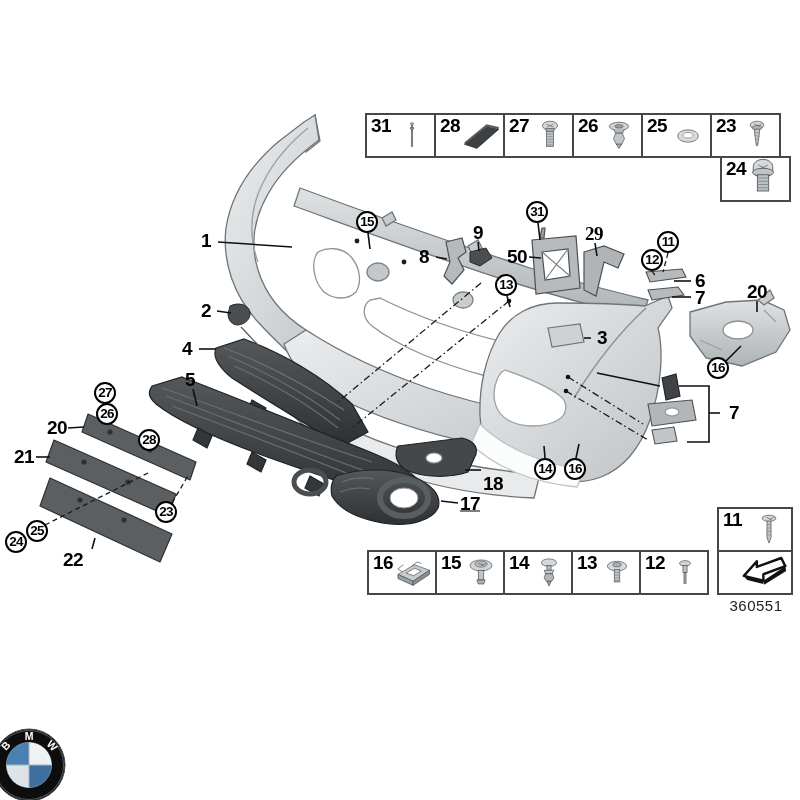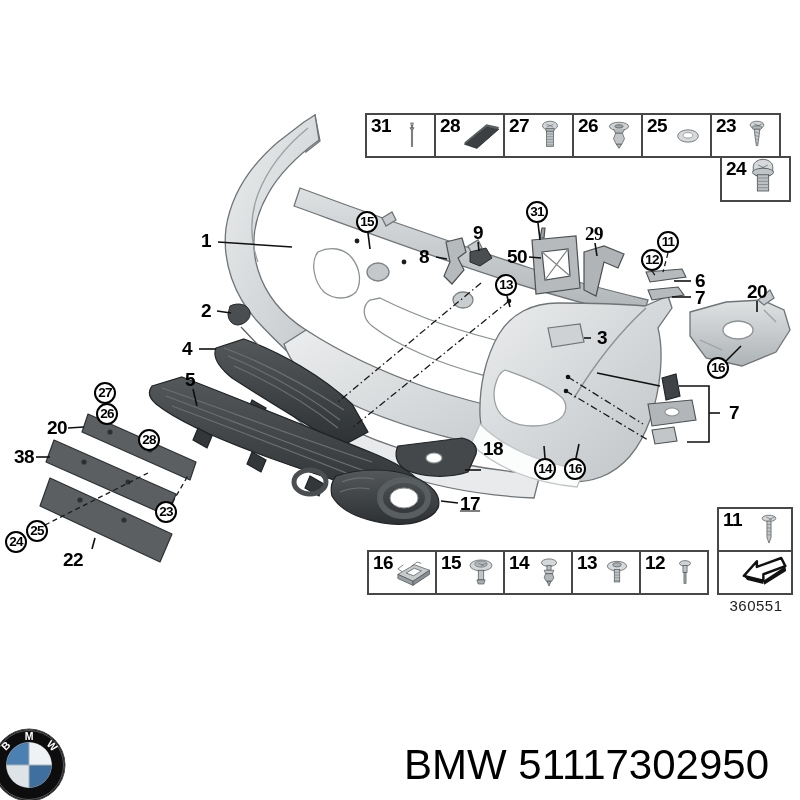--- a/index.html
+++ b/index.html
@@ -227,24 +227,24 @@
       <div class="callout" style="left: 190px; top: 379px;">5</div>
       <div class="callout" style="left: 424px; top: 256px;">8</div>
       <div class="callout" style="left: 478px; top: 232px;">9</div>
       <div class="callout" style="left: 517px; top: 256px;">50</div>
       <div class="callout" style="left: 594px; top: 233px; font-family: Liberation Serif, serif;">29</div>
       <div class="callout" style="left: 602px; top: 337px;">3</div>
       <div class="callout" style="left: 700px; top: 280px;">6</div>
       <div class="callout" style="left: 700px; top: 297px;">7</div>
       <div class="callout" style="left: 757px; top: 291px;">20</div>
       <div class="callout" style="left: 734px; top: 412px;">7</div>
-      <div class="callout" style="left: 493px; top: 448px;">18</div>
+      <div class="callout" style="left: 493px; top: 483px;">18</div>
       <div class="callout" style="left: 470px; top: 503px; text-decoration: underline;">17</div>
       <div class="callout" style="left: 57px; top: 427px;">20</div>
-      <div class="callout" style="left: 24px; top: 456px;">38</div>
+      <div class="callout" style="left: 24px; top: 456px;">21</div>
       <div class="callout" style="left: 73px; top: 559px;">22</div>
       <div class="callout circled" style="left: 367px; top: 222px;">15</div>
       <div class="callout circled" style="left: 537px; top: 212px;">31</div>
       <div class="callout circled" style="left: 668px; top: 242px;">11</div>
       <div class="callout circled" style="left: 652px; top: 260px;">12</div>
       <div class="callout circled" style="left: 506px; top: 285px;">13</div>
       <div class="callout circled" style="left: 105px; top: 393px;">27</div>
       <div class="callout circled" style="left: 107px; top: 414px;">26</div>
       <div class="callout circled" style="left: 149px; top: 440px;">28</div>
       <div class="callout circled" style="left: 166px; top: 512px;">23</div>
@@ -447,14 +447,13 @@
     <path d="M39,16.5 A22.5,22.5 0 0 1 61.5,39 L39,39 Z" fill="#eef2f4"></path>
     <path d="M61.5,39 A22.5,22.5 0 0 1 39,61.5 L39,39 Z" fill="#3f6f9c"></path>
     <path d="M39,61.5 A22.5,22.5 0 0 1 16.5,39 L39,39 Z" fill="#dde3e7"></path>
     <path d="M39,16.5 L39,61.5 M16.5,39 L61.5,39" stroke="#aab3b8" stroke-width="1" fill="none"></path>
     <g fill="#ffffff" font-size="10.5" font-weight="bold" text-anchor="middle" font-family="Liberation Sans, sans-serif">
       <text x="18.5" y="22.3" transform="rotate(-45 18.5 22.3)">B</text>
       <text x="39" y="14">M</text>
       <text x="59.5" y="22.3" transform="rotate(45 59.5 22.3)">W</text>
     </g>
   </svg>
-  <div id="footer-label">BMW 51117302950</div>
 </div>
 
 </body></html>

